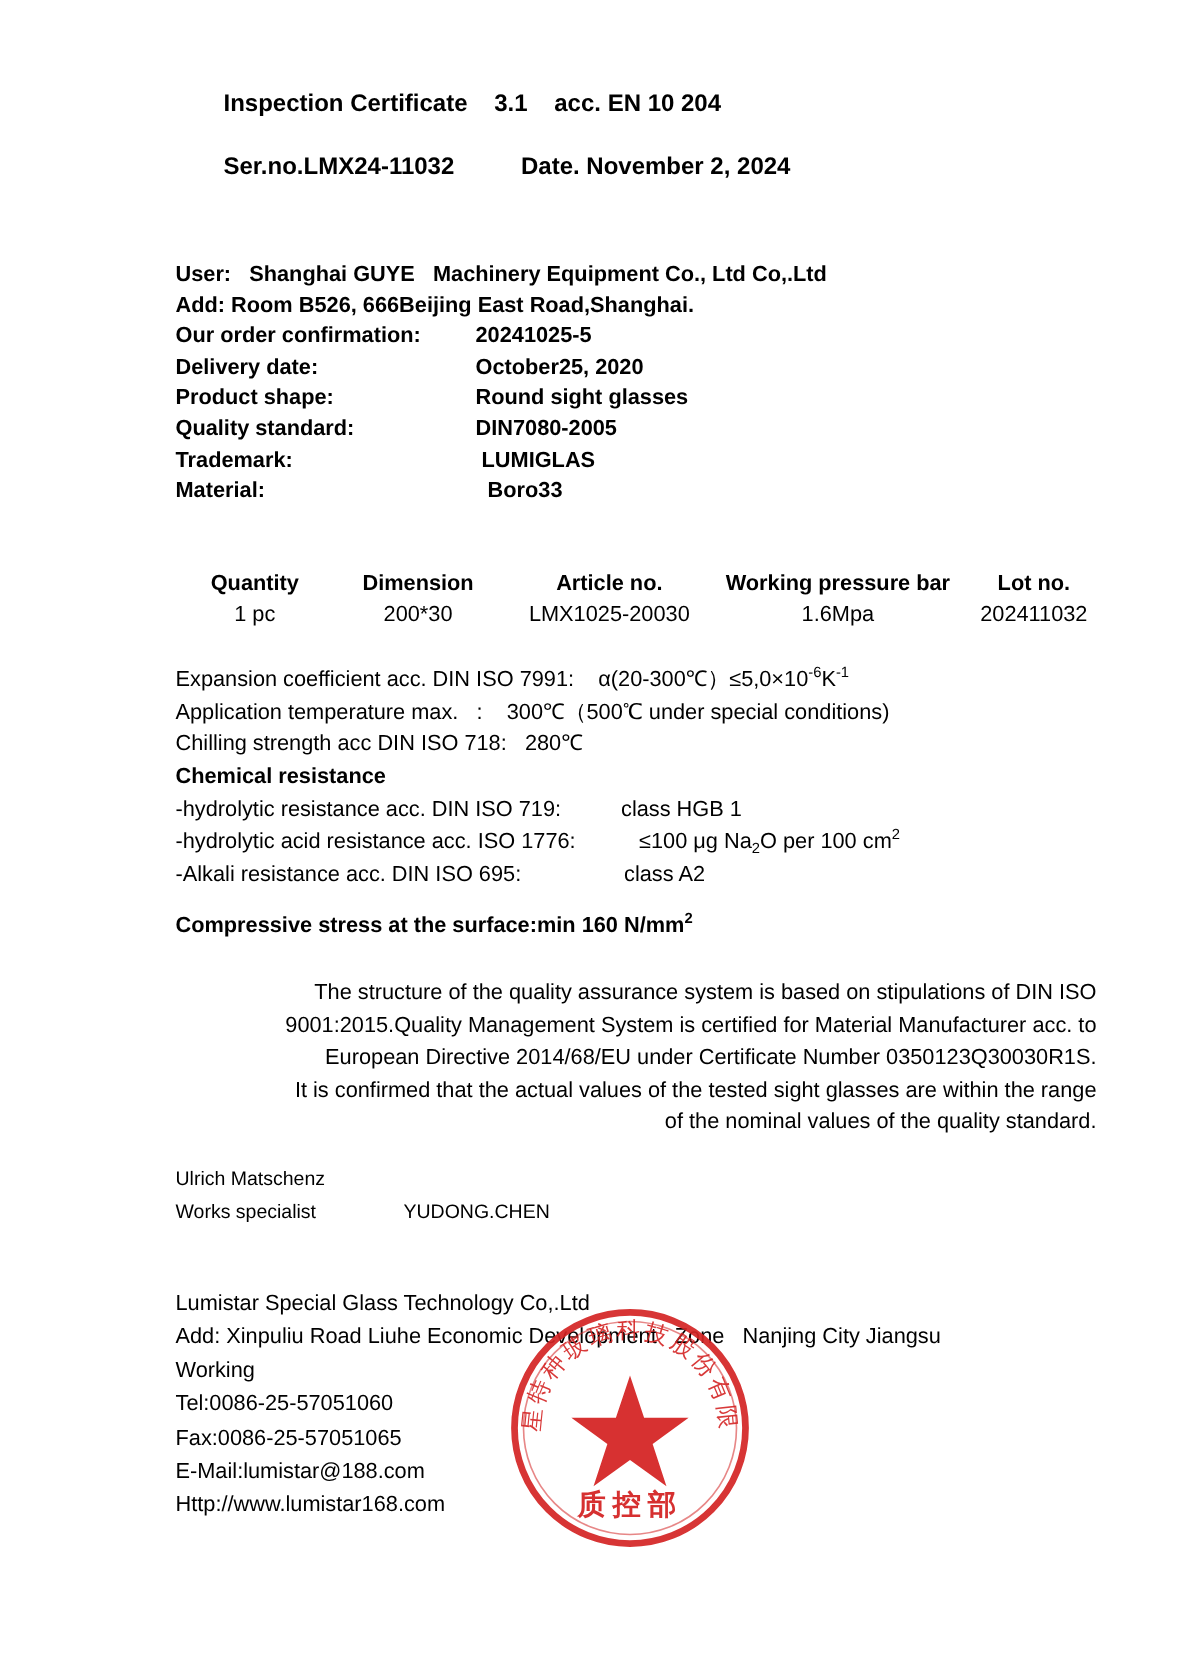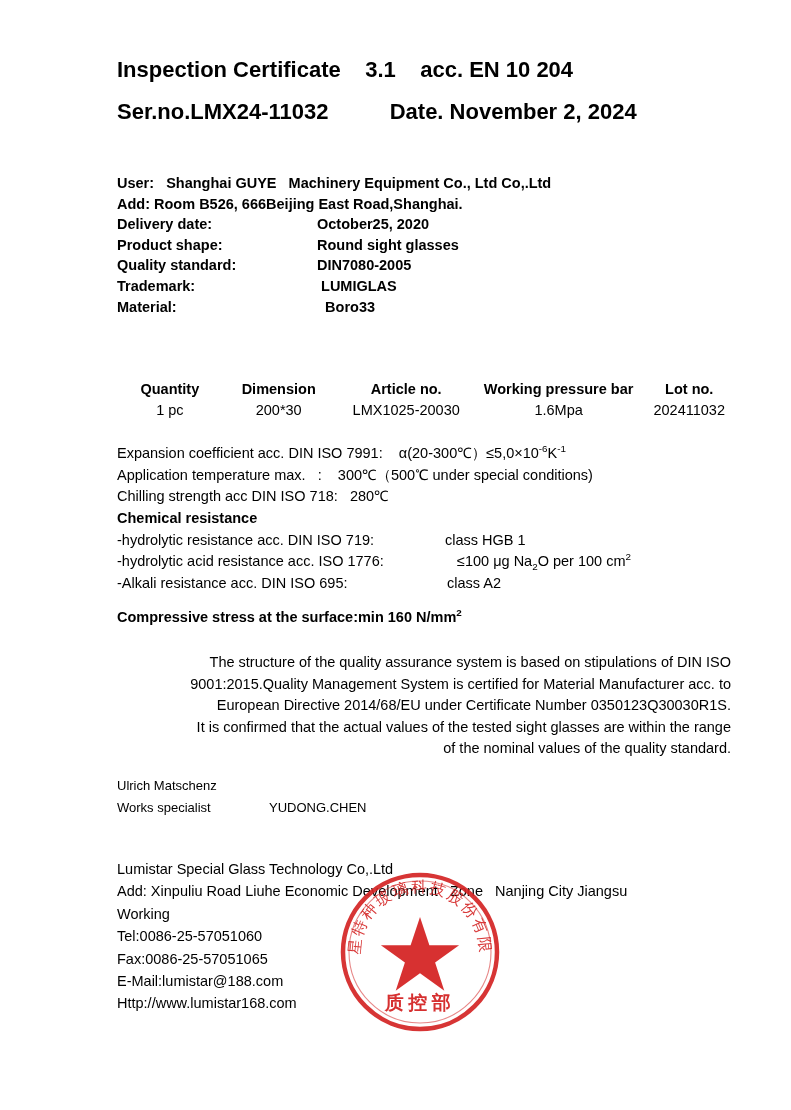--- a/index.html
+++ b/index.html
@@ -24,25 +24,26 @@
   .inner {
     position: absolute;
     left: 117px;
     top: 0;
     width: 620px;
   }
 
   
   .title-block { position: absolute; top: 52px; left: 0; width: 620px; }
   .title-line {
-    font-size: 22px;
+    font-size: 16px;
     font-weight: bold;
     letter-spacing: 0px;
     white-space: pre;
     line-height: 36px;
+    margin-left: 32px;
   }
   .title-line.second { margin-top: 6px; }
 
   
   .info-block { position: absolute; top: 173px; left: 0; width: 620px; }
   .info-row {
     font-size: 14.5px;
     font-weight: bold;
     line-height: 20.6px;
     white-space: pre;
@@ -102,21 +103,20 @@
     font-weight: bold;
     line-height: 21.5px;
     white-space: pre;
   }
   .chem-row {
     font-size: 14.5px;
     font-weight: normal;
     line-height: 21.5px;
     white-space: pre;
     display: flex;
-    gap: 31px;
   }
   .chem-row .ck { width: 285px; flex: 0 0 285px; }
   .chem-row .cv { flex: 1 1 auto; }
   .chem-row.indent-a .cv { padding-left: 12px; }
   .chem-row.indent-b .cv { padding-left: 24px; }
   .chem-row.indent-c .cv { padding-left: 14px; }
 
   
   .compressive {
     position: absolute;
@@ -185,20 +185,24 @@
 
     <div class="title-block">
       <div class="title-line">Inspection Certificate    3.1    acc. EN 10 204</div>
       <div class="title-line second">Ser.no.LMX24-11032          Date. November 2, 2024</div>
     </div>
 
     <div class="info-block">
       <div class="info-row">User:   Shanghai GUYE   Machinery Equipment Co., Ltd Co,.Ltd</div>
       <div class="info-row">Add: Room B526, 666Beijing East Road,Shanghai.</div>
 
+      <div class="info-row kv">
+        <span class="lbl">Our order confirmation:</span>
+        <span class="val">20241025-5</span>
+      </div>
       <div class="info-row kv">
         <span class="lbl">Delivery date:</span>
         <span class="val">October25, 2020</span>
       </div>
       <div class="info-row kv">
         <span class="lbl">Product shape:</span>
         <span class="val">Round sight glasses</span>
       </div>
       <div class="info-row kv">
         <span class="lbl">Quality standard:</span>

